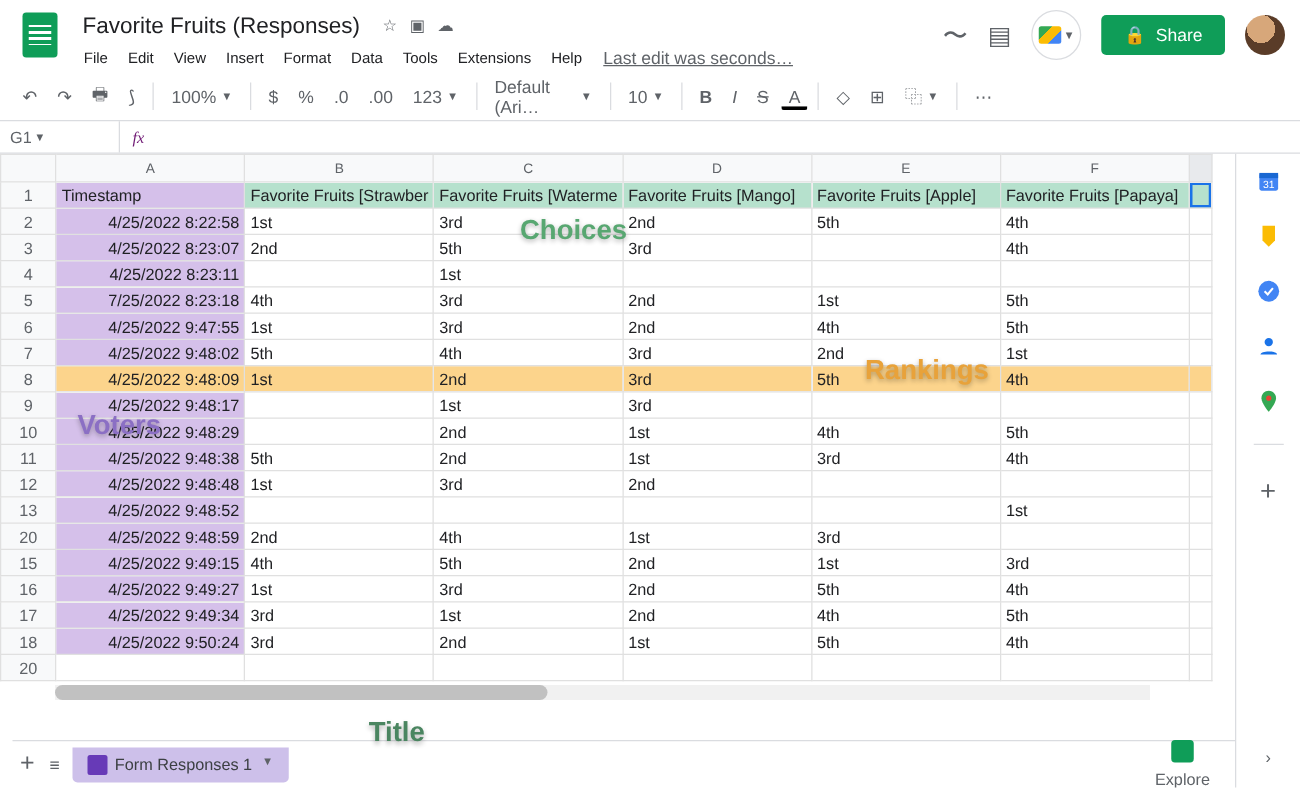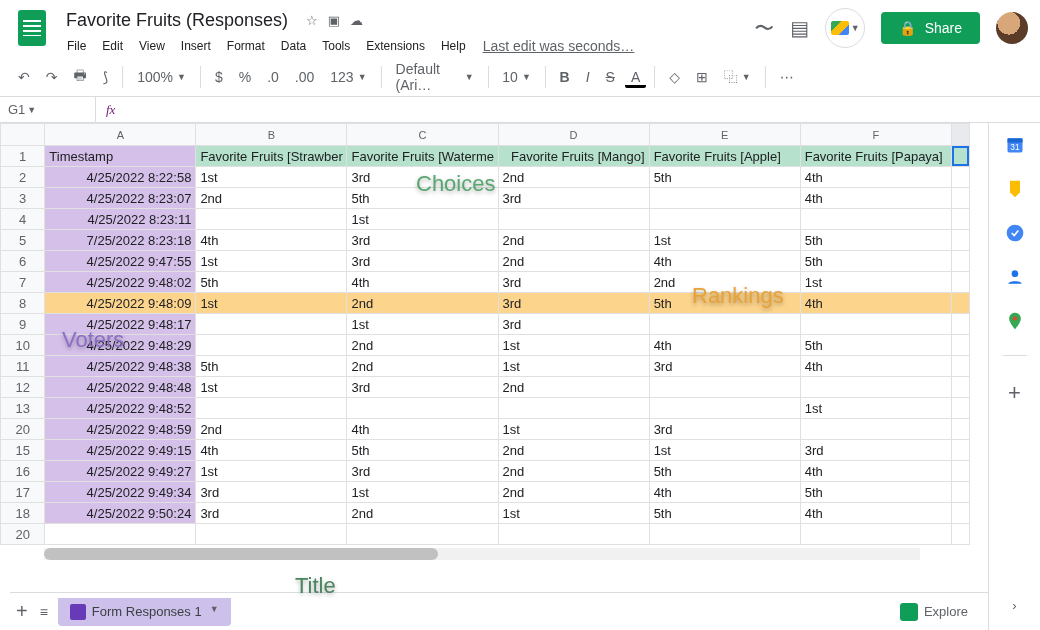--- a/index.html
+++ b/index.html
@@ -38,23 +38,23 @@
 .hdr-cell { background: #b6e1cd; }
 .voter-col { background: #d5c0ea; text-align: right; }
 .hl-row td:not(.row-hdr) { background: #fcd48c; }
 .corner { background: #f8f9fa; border: 1px solid #e0e0e0; width: 44px; }
 .active-col { background: #e8eaed !important; }
 .right-panel { width: 52px; border-left: 1px solid #dadce0; display: flex; flex-direction: column; align-items: center; padding-top: 12px; gap: 24px; height: calc(100vh - 100px); }
 .rp-icon { width: 20px; height: 20px; cursor: pointer; }
 .bottom-bar { position: absolute; bottom: 0; left: 10px; right: 52px; height: 38px; border-top: 1px solid #dadce0; display: flex; align-items: center; background: #fff; }
 .sheet-tab { background: #cdc0ea; padding: 6px 12px; display: flex; align-items: flex-start; gap: 6px; border-radius: 0 0 4px 4px; font-size: 13px; color: #3c4043; margin-left: 4px; }
 .sheet-tab-icon { width: 16px; height: 16px; background: #673ab7; border-radius: 2px; }
-.explore { margin-left: auto; margin-right: 20px; display: flex; align-items: center; gap: 6px; color: #5f6368; font-size: 13px; cursor: pointer; }
+.explore { margin-left: auto; margin-right: 20px; display: flex; align-items: center; gap: 6px; color: #5f6368; font-size: 13px; cursor: pointer; flex-direction: column; }
 .explore-icon { width: 18px; height: 18px; background: #0f9d58; border-radius: 3px; position: relative; }
-.annotation { position: absolute; font-size: 22px; font-weight: normal; pointer-events: none; text-shadow: 0 2px 4px rgba(0,0,0,0.3); }
+.annotation { position: absolute; font-size: 22px; font-weight: bold; pointer-events: none; text-shadow: 0 2px 4px rgba(0,0,0,0.3); }
 .ann-choices { color: #58a771; top: 171px; left: 416px; }
 .ann-voters { color: #8b6fc4; top: 327px; left: 62px; }
 .ann-rankings { color: #e8a23a; top: 283px; left: 692px; }
 .ann-title { color: #4a8560; bottom: 31px; left: 295px; }
 .hscroll { position: absolute; bottom: 38px; left: 44px; right: 68px; height: 12px; background: #f1f1f1; }
 .hscroll-thumb { height: 100%; width: 45%; background: #c1c1c1; border-radius: 6px; }
 .active-cell { box-shadow: inset 0 0 0 2px #1a73e8; }
 </style>
 </head>
 <body>
@@ -166,21 +166,21 @@
             <th style="width:150px">D</th>
             <th style="width:150px">E</th>
             <th style="width:150px">F</th>
             <th class="active-col" style="width:18px"></th>
           </tr>
           <tr>
             <td class="row-hdr">1</td>
             <td class="voter-col" style="text-align:left">Timestamp</td>
             <td class="hdr-cell" style="text-align:left">Favorite Fruits [Strawber</td>
             <td class="hdr-cell" style="text-align:center">Favorite Fruits [Waterme</td>
-            <td class="hdr-cell" style="text-align:right">Favorite Fruits [Mango]</td>
+            <td class="hdr-cell" style="text-align:left">Favorite Fruits [Mango]</td>
             <td class="hdr-cell" style="text-align:left">Favorite Fruits [Apple]</td>
             <td class="hdr-cell" style="text-align:left">Favorite Fruits [Papaya]</td>
             <td class="hdr-cell active-cell"></td>
           </tr>
           <tr>
             <td class="row-hdr">2</td>
             <td class="voter-col">4/25/2022 8:22:58</td>
             <td>1st</td>
             <td>3rd</td>
             <td>2nd</td>

